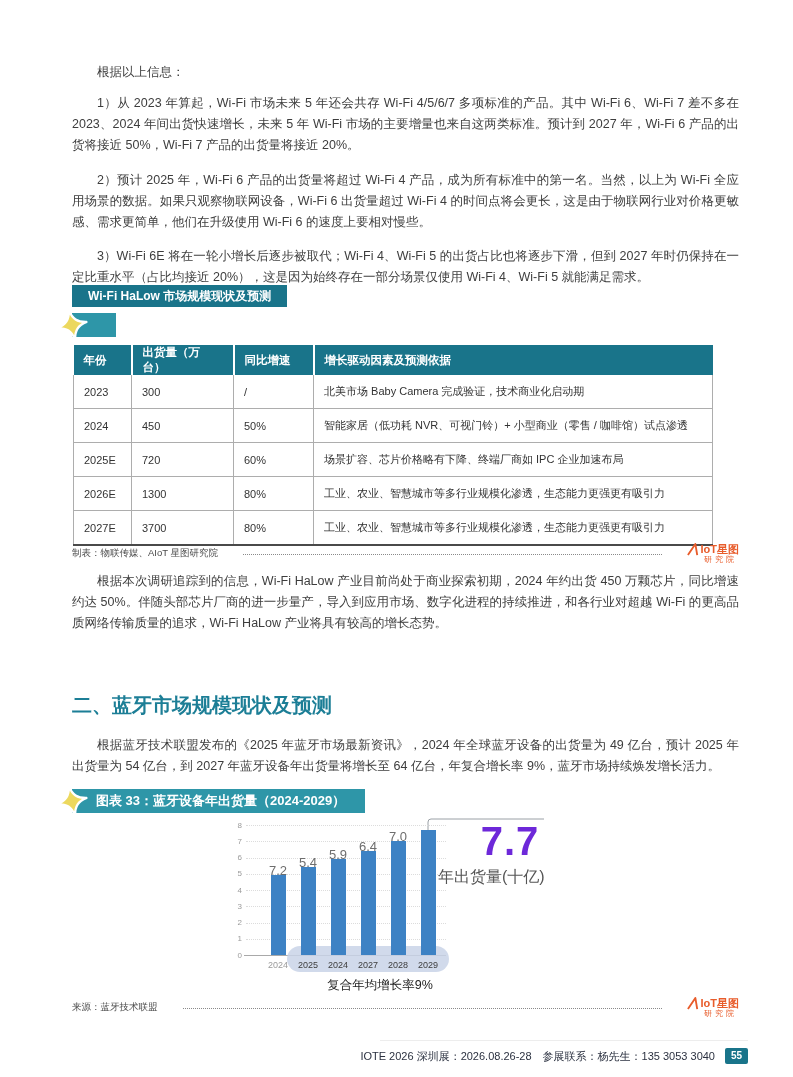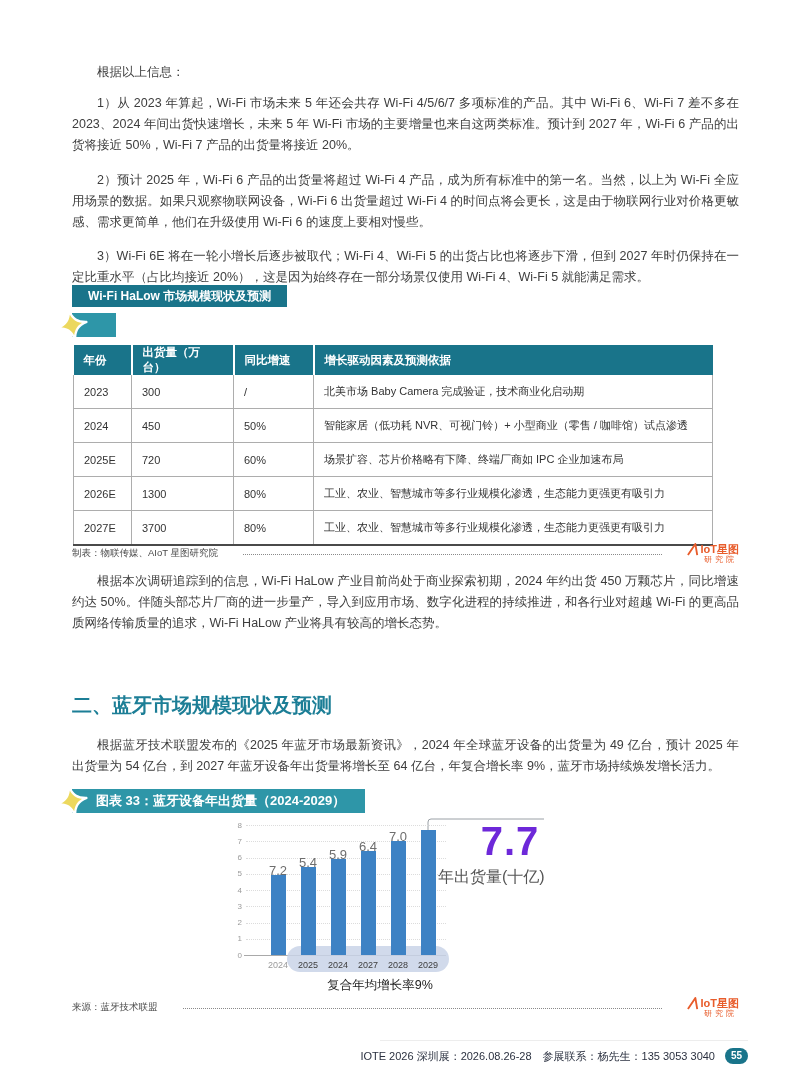--- a/index.html
+++ b/index.html
@@ -38,21 +38,21 @@
   .chart .xlabel{position:absolute;width:34px;text-align:center;font-size:9px;top:145px;}
   .chart .pill{position:absolute;top:131px;height:26px;border-radius:13px;background:#c9d3e8;opacity:.85;}
   .big-number{left:222px;top:4px;width:116px;text-align:center;font-size:40px;font-weight:bold;
               color:#6d28d9;letter-spacing:1px;}
   .big-number-label{left:208px;top:52px;width:144px;text-align:left;font-size:16px;color:#555;}
   .chart-caption{left:40px;top:162px;width:220px;text-align:center;font-size:12.5px;color:#222;}
   .footer{left:380px;right:45px;top:1040px;display:flex;align-items:center;justify-content:flex-end;
           gap:10px;border-top:1px solid #ededed;padding-top:7px;}
   .footer-text{font-size:11px;color:#2b3140;white-space:nowrap;}
   .page-badge{background:#19748a;color:#fff;font-size:10px;font-weight:bold;min-width:15px;
-              height:16px;line-height:16px;text-align:center;border-radius:8px;padding:0 4px;}
+              height:16px;line-height:16px;text-align:center;border-radius:2px;padding:0 4px;}
 </style>
 </head>
 <body>
 
 <div class="page">
 
   <p class="abs body-text" style="top:62px">根据以上信息：</p>
   <p class="abs body-text" style="top:93px">1）从 2023 年算起，Wi-Fi 市场未来 5 年还会共存 Wi-Fi 4/5/6/7 多项标准的产品。其中 Wi-Fi 6、Wi-Fi 7 差不多在 2023、2024 年间出货快速增长，未来 5 年 Wi-Fi 市场的主要增量也来自这两类标准。预计到 2027 年，Wi-Fi 6 产品的出货将接近 50%，Wi-Fi 7 产品的出货量将接近 20%。</p>
   <p class="abs body-text" style="top:170px">2）预计 2025 年，Wi-Fi 6 产品的出货量将超过 Wi-Fi 4 产品，成为所有标准中的第一名。当然，以上为 Wi-Fi 全应用场景的数据。如果只观察物联网设备，Wi-Fi 6 出货量超过 Wi-Fi 4 的时间点将会更长，这是由于物联网行业对价格更敏感、需求更简单，他们在升级使用 Wi-Fi 6 的速度上要相对慢些。</p>
   <p class="abs body-text" style="top:246px">3）Wi-Fi 6E 将在一轮小增长后逐步被取代；Wi-Fi 4、Wi-Fi 5 的出货占比也将逐步下滑，但到 2027 年时仍保持在一定比重水平（占比均接近 20%），这是因为始终存在一部分场景仅使用 Wi-Fi 4、Wi-Fi 5 就能满足需求。</p>

